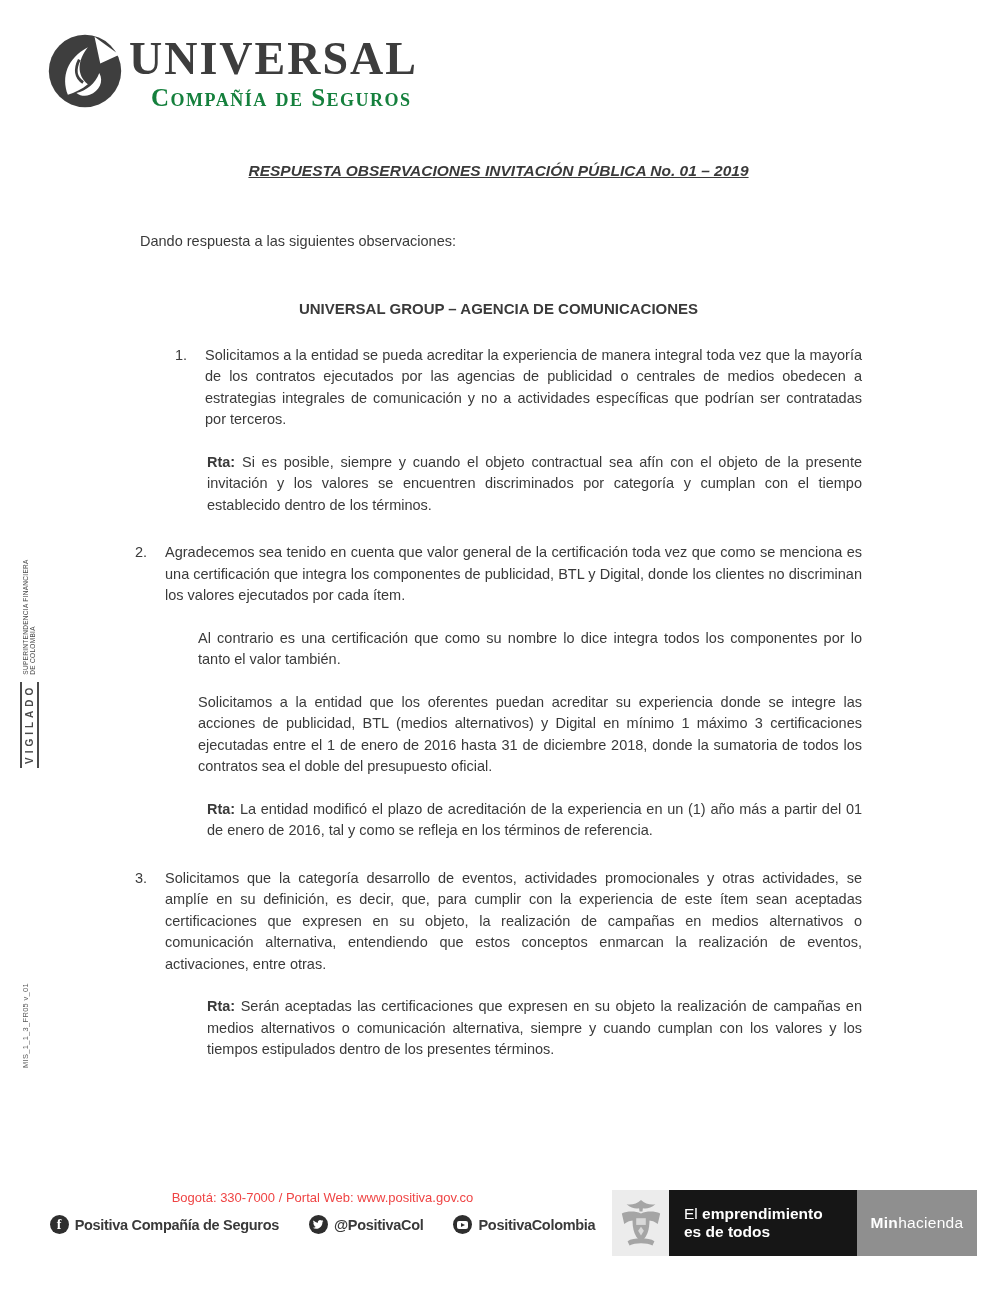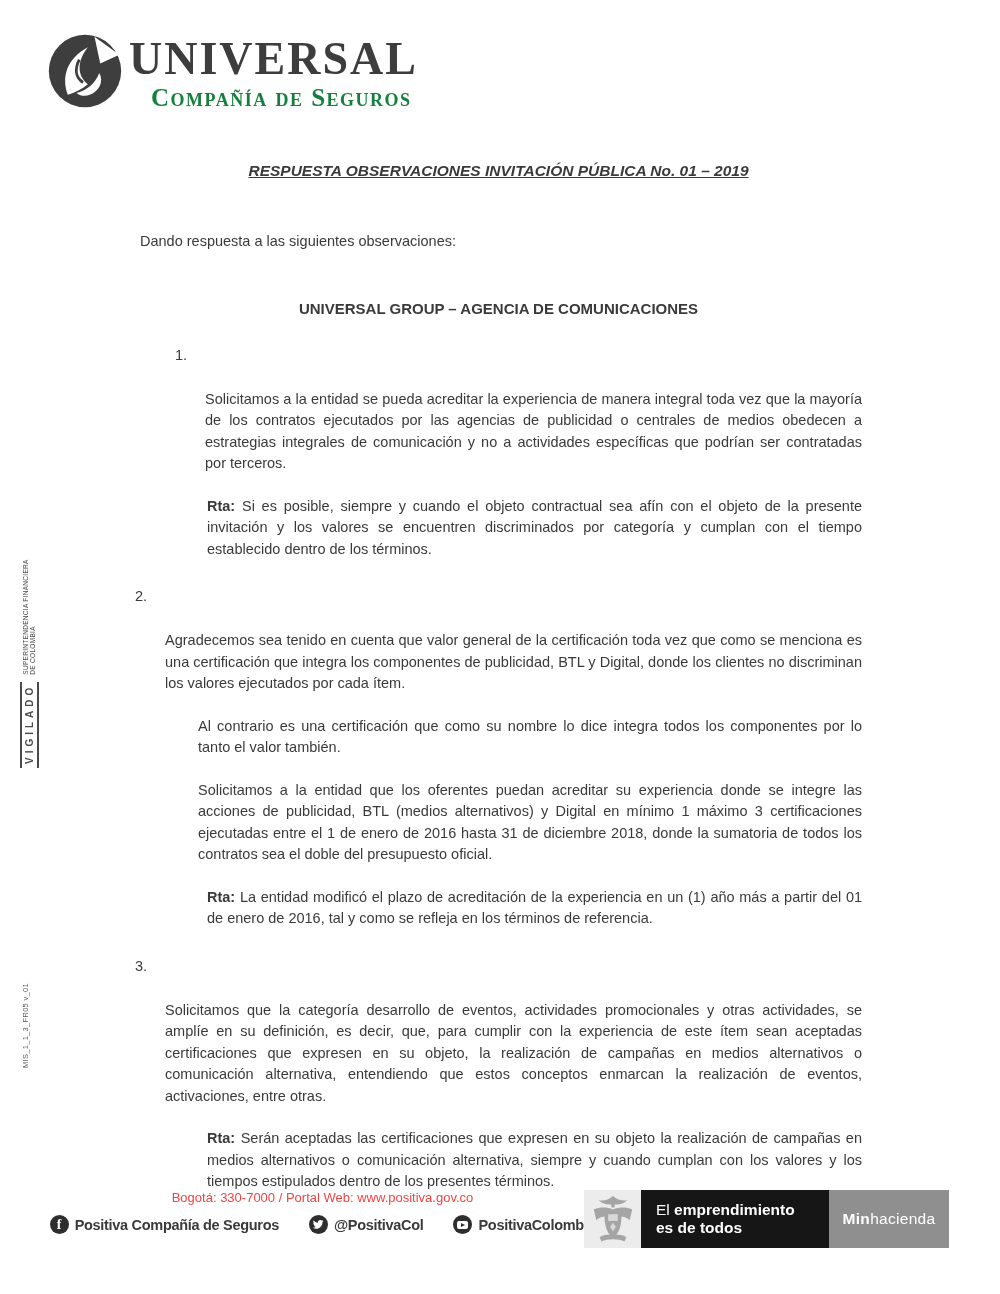--- a/index.html
+++ b/index.html
@@ -49,21 +49,21 @@
   }
   .doc-title span{text-decoration:underline;}
   .intro{margin:50px 0 0 5px;font-size:14.5px;line-height:21.5px;}
   .section-heading{
     text-align:center;font-weight:700;font-size:15px;margin:45px 0 0 0;line-height:21px;
   }
   .qa{margin-top:26px;}
   .q-row{display:flex;}
   .q-num{width:30px;flex:0 0 30px;font-size:14.5px;line-height:21.5px;}
   p.para{margin:0 0 21px 0;font-size:14.5px;line-height:21.5px;text-align:justify;}
-  .q-row p.para{flex:1;margin-top:44px;}
+  .q-row p.para{flex:1;}
   .qa-1{margin-left:40px;}
   .qa-1 .rta{margin-left:32px;}
   .qa-2 .rta,.qa-3 .rta{margin-left:72px;}
   .qa-2 .extra{margin-left:63px;}
   .rta-label{font-weight:700;}
 
   
   .footer-left{position:absolute;left:35px;top:1188px;width:575px;text-align:center;}
   .f-line1{font-size:13px;line-height:19px;color:#4a4a4a;}
   .f-line1 .f-bold{font-weight:700;}
@@ -74,21 +74,21 @@
   .social-item{display:flex;align-items:center;gap:6px;}
   .social-circle{
     width:19px;height:19px;border-radius:50%;background:#2e2e2e;
     display:flex;align-items:center;justify-content:center;flex:0 0 19px;
   }
   .fb-glyph{color:#fff;font-family:"Liberation Serif",serif;font-weight:700;font-size:14px;line-height:14px;margin-top:1px;}
   .yt-rect{width:11px;height:8px;background:#fff;border-radius:2px;display:flex;align-items:center;justify-content:center;}
   .yt-tri{width:0;height:0;border-left:4px solid #2e2e2e;border-top:2.5px solid transparent;border-bottom:2.5px solid transparent;margin-left:1px;}
   .social-label{font-size:14.5px;font-weight:700;letter-spacing:-0.3px;color:#3a3a3a;white-space:nowrap;}
 
-  .gov-banner{position:absolute;left:584px;top:1190px;height:58px;display:flex;}
+  .gov-banner{position:absolute;left:612px;top:1190px;height:66px;display:flex;}
   .gov-coat{width:57px;background:#ececec;display:flex;align-items:center;justify-content:center;}
   .gov-slogan{
     width:173px;background:#161616;color:#fff;display:flex;flex-direction:column;
     justify-content:center;padding-left:15px;box-sizing:content-box;
   }
   .gov-slogan .l1{font-size:15.5px;line-height:18px;}
   .gov-slogan .l1 b, .gov-slogan .l2{font-weight:700;}
   .gov-slogan .l2{font-size:15.5px;line-height:18px;}
   .gov-ministry{
     width:120px;background:#8f8f8f;color:#fff;display:flex;align-items:center;justify-content:center;

